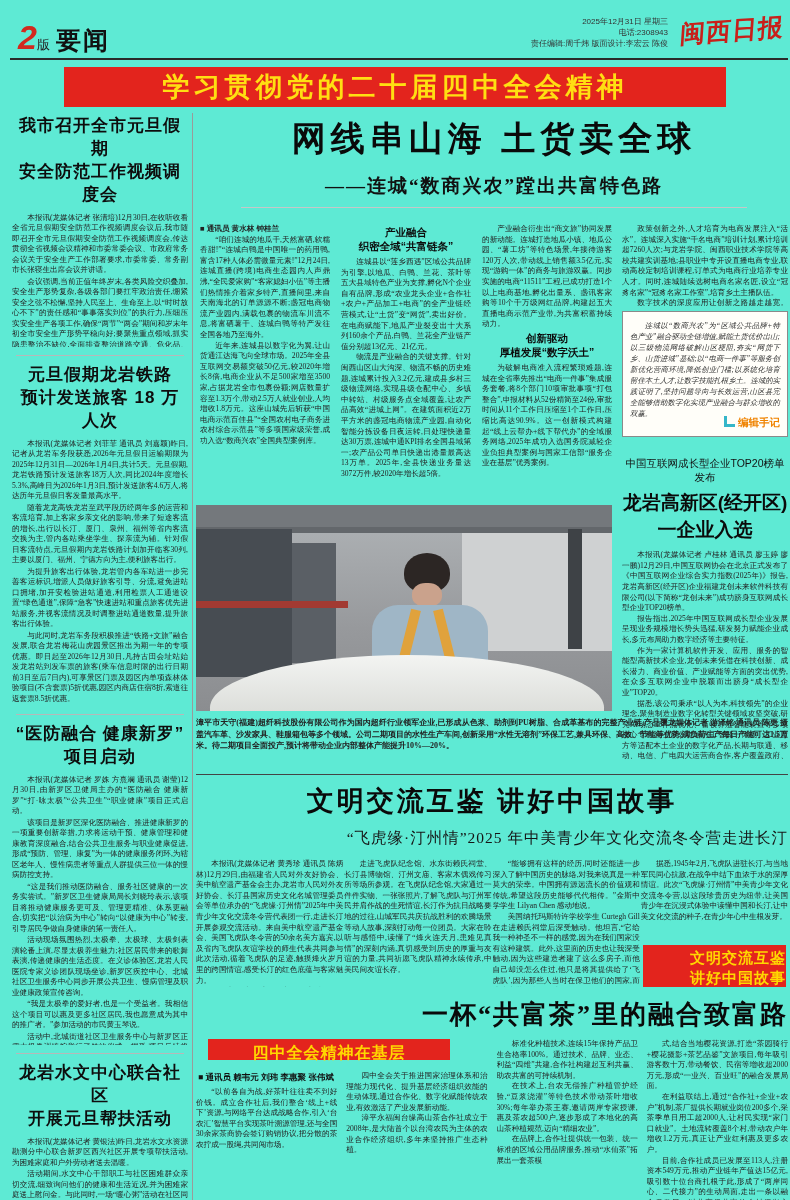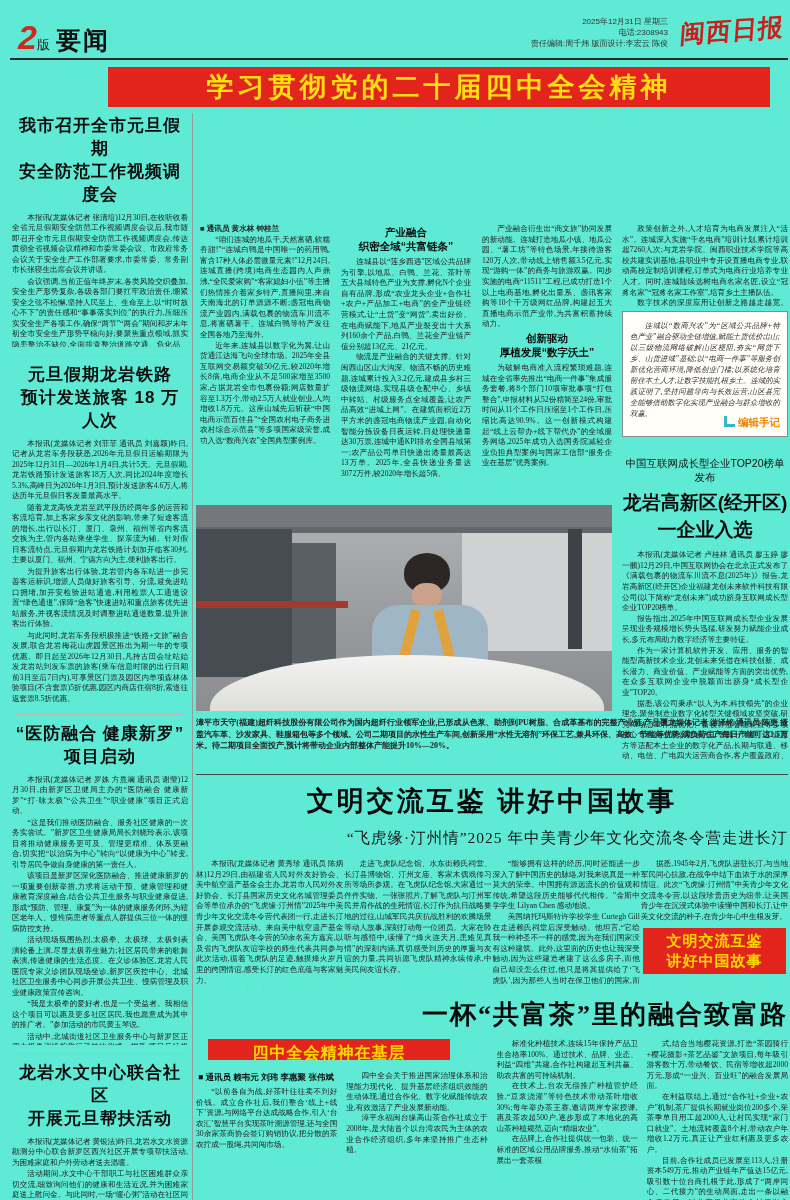--- a/index.html
+++ b/index.html
@@ -11,21 +11,21 @@
   .pagemark{position:absolute;left:2px;top:6px;white-space:nowrap;}
   .pn{font-family:"Liberation Sans",sans-serif;font-size:34px;font-weight:bold;color:#d2291e;font-style:italic;}
   .pe{font-size:13px;color:#222;margin-right:6px;}
   .ps{font-family:"Liberation Sans",sans-serif;font-size:25px;font-weight:bold;color:#111;letter-spacing:2px;}
   .meta{position:absolute;right:116px;top:4px;text-align:right;font-size:8px;line-height:11px;color:#333;font-family:"Liberation Sans",sans-serif;}
   .masthead{position:absolute;right:0;top:2px;width:104px;text-align:center;font-size:25px;font-weight:bold;color:#c8201a;transform:rotate(-4deg) skewX(-8deg);letter-spacing:1px;white-space:nowrap;}
   .hdr-rule{position:absolute;top:58px;left:10px;right:10px;height:2px;background:#2a2a2a;}
 
   
   .banner{position:absolute;top:67px;left:64px;width:662px;height:40px;background:#e3241d;color:#ffdf12;
-    font-family:"Liberation Sans",sans-serif;font-weight:bold;font-size:27px;line-height:40px;text-align:center;letter-spacing:4px;margin-left:44px;}
+    font-family:"Liberation Sans",sans-serif;font-weight:bold;font-size:27px;line-height:40px;text-align:center;letter-spacing:4px;}
 
   .vrule{position:absolute;left:192px;top:113px;bottom:0;width:1px;background:#9a9a9a;}
 
   
   .rail{position:absolute;left:12px;top:115px;width:176px;}
   .ra{overflow:hidden;}
   .ra h3{margin:0 0 6px 0;text-align:center;font-family:"Liberation Sans",sans-serif;font-size:17px;line-height:1.35;color:#0d0d0d;letter-spacing:1px;}
   .body p{margin:0 0 1px 0;font-size:7.6px;line-height:10.5px;text-align:justify;text-indent:2em;color:#222;}
   .sep{border-top:1px solid #b8b8b8;margin:8px 4px;}
 
@@ -76,21 +76,21 @@
 
   .midrule{position:absolute;left:196px;top:774px;width:592px;border-top:1px solid #444;}
 
   
   .exchange{position:absolute;left:196px;top:783px;width:592px;}
   .exchange h2{margin:0;text-align:center;font-family:"Liberation Sans",sans-serif;font-size:27px;letter-spacing:3px;color:#0a0a0a;}
   .exchange .sub{margin-top:9px;text-align:right;font-size:15.5px;letter-spacing:1px;color:#151515;}
   .xcols{display:flex;gap:1px;margin-top:10px;height:128px;overflow:hidden;}
   .xc{flex:1;overflow:hidden;}
   .xc p{margin:0;font-size:7.6px;line-height:10.6px;text-align:justify;text-indent:2em;color:#222;}
-  .redbox2{margin:5px 2px;background:#e3241d;color:#ffd800;font-family:"Liberation Sans",sans-serif;font-weight:bold;font-size:15px;line-height:20px;text-align:center;padding:3px 0;letter-spacing:1px;}
+  .redbox2{margin:22px 2px;background:#e3241d;color:#ffd800;font-family:"Liberation Sans",sans-serif;font-weight:bold;font-size:15px;line-height:20px;text-align:right;padding:3px 0;letter-spacing:1px;}
 
   
   .tea{position:absolute;left:196px;top:997px;width:592px;}
   .tea h2{margin:0;text-align:right;font-family:Liberation Serif, serif;font-size:26px;letter-spacing:2px;color:#0a0a0a;}
   .teabody{position:relative;margin-top:7px;height:162px;overflow:hidden;}
   .redbox3{position:absolute;left:12px;top:0;width:242px;height:21px;background:#e3241d;color:#ffd800;
     font-family:"Liberation Sans",sans-serif;font-weight:bold;font-size:16px;line-height:27px;text-align:center;letter-spacing:1px;}
   .tbyline{position:absolute;left:2px;top:33px;font-family:"Liberation Sans",sans-serif;font-weight:bold;font-size:8.5px;color:#111;}
   .tcols{display:flex;gap:9px;height:100%;}
   .tc{flex:1;overflow:hidden;}
@@ -137,38 +137,43 @@
         <p>随着龙龙高铁龙岩至武平段历经两年多的运营和客流培育,加上客家乡亲文化的影响,带来了短途客流的增长,出行以长汀、厦门、泉州、福州等省内客流交换为主,管内各站乘坐学生、探亲流为辅。针对假日客流特点,元旦假期内龙岩铁路计划加开临客30列,主要以厦门、福州、宁德方向为主,便利旅客出行。</p>
         <p>为提升旅客出行体验,龙岩管内各车站进一步完善客运标识,增派人员做好旅客引导、分流,避免进站口拥堵,加开安检验进站通道,利用检票人工通道设置“绿色通道”,保障“急客”快速进站和重点旅客优先进站服务,并视客流情况及时调整进站通道数量,提升旅客出行体验。</p>
         <p>与此同时,龙岩车务段积极推进“铁路+文旅”融合发展,联合龙岩梅花山虎园景区推出为期一年的专项优惠。即日起至2026年12月30日,凡持古田会址站始发龙岩站到发车票的旅客(乘车信息时限的出行日期前3日至后7日内),可享景区门票及园区内单项森林体验项目(不含套票)5折优惠,园区内商店住宿8折,索道往返套票8.5折优惠。</p>
       </div>
     </article>
     <div class="sep"></div>
     <article class="ra" style="height:322px">
       <h3><span>“医防融合 健康新罗”</span><br><span>项目启动</span></h3>
       <div class="body">
         <p>本报讯(龙媒体记者 罗姝 方熹斓 通讯员 谢莹)12月30日,由新罗区卫健局主办的“医防融合 健康新罗”“打·咏太极”“公共卫生”“职业健康”项目正式启动。</p>
+        <p>该项目是新罗区深化医防融合、推进健康新罗的一项重要创新举措,力求将运动干预、健康管理和健康教育深度融合,结合公共卫生服务与职业健康促进,形成“预防、管理、康复”为一体的健康服务闭环,为辖区老年人、慢性病患者等重点人群提供三位一体的慢病防控支持。</p>
         <p>“这是我们推动医防融合、服务社区健康的一次务实尝试。”新罗区卫生健康局局长刘晓玲表示,该项目将推动健康服务更可及、管理更精准、体系更融合,切实把“以治病为中心”转向“以健康为中心”转变,引导居民争做自身健康的第一责任人。</p>
-        <p>该项目是新罗区深化医防融合、推进健康新罗的一项重要创新举措,力求将运动干预、健康管理和健康教育深度融合,结合公共卫生服务与职业健康促进,形成“预防、管理、康复”为一体的健康服务闭环,为辖区老年人、慢性病患者等重点人群提供三位一体的慢病防控支持。</p>
         <p>活动现场氛围热烈,太极拳、太极球、太极剑表演轮番上演,尽显太极养生魅力;社区居民带来的歌舞表演,传递健康的生活态度。在义诊体验区,龙岩人民医院专家义诊团队现场坐诊,新罗区疾控中心、北城社区卫生服务中心同步开展公共卫生、慢病管理及职业健康政策宣传咨询。</p>
         <p>“我是太极拳的爱好者,也是一个受益者。我相信这个项目可以惠及更多社区居民,我也愿意成为其中的推广者。”参加活动的市民黄玉琴说。</p>
         <p>活动中,北城街道社区卫生服务中心与新罗区正霄太极拳训练馆举行了签约仪式。据悉,项目后续将推出系列延伸举措,将为慢病患者建立动态健康档案,定期组织太极养生课程、健康讲座等,旨在将“未病先防,既病防变”的健康管理理念固化于行,惠及千家万户。</p>
       </div>
     </article>
     <div class="sep"></div>
     <article class="ra" style="height:150px">
       <h3><span>龙岩水文中心联合社区</span><br><span>开展元旦帮扶活动</span></h3>
       <div class="body">
         <p>本报讯(龙媒体记者 黄银法)昨日,龙岩水文水资源勘测分中心联合新罗区西兴社区开展专项帮扶活动,为困难家庭和户外劳动者送去温暖。</p>
         <p>活动期间,水文中心干部职工与社区困难群众亲切交流,细致询问他们的健康和生活近况,并为困难家庭送上慰问金。与此同时,一场“暖心粥”活动在社区同步进行,一碗碗热粥传递到环卫工人及有需要的居民手中,驱散了冬日寒意。</p>
 
       </div>
     </article>
   </aside>
 
+  <section class="mainhead">
+    <h1>网线串山海 土货卖全球</h1>
+    <div class="sub">——连城“数商兴农”蹚出共富特色路</div>
+    <div class="subrule"></div>
+  </section>
 
   <div class="maincols">
     <div class="mc">
       <p class="byline" style="text-indent:0">■ 通讯员 黄水林 钟桂兰</p>
       <p>“咱们连城的地瓜干,天然富硒,软糯香甜!”“连城白鸭是中国唯一的药用鸭,富含17种人体必需微量元素!”12月24日,连城直播(跨境)电商生态园内人声鼎沸,“全民爱家购”“客家媳妇小伍”等主播们热情推介着家乡特产,直播间里,来自天南海北的订单源源不断;盏冠电商物流产业园内,满载包裹的物流车川流不息,将富硒薯干、连城白鸭等特产发往全国各地乃至海外。</p>
       <p>近年来,连城县以数字化为翼,让山货通江达海飞向全球市场。2025年全县互联网交易额突破50亿元,较2020年增长8倍,电商企业从不足500家增至3500家,占据龙岩全市包裹份额;网店数量扩容至1.3万个,带动2.5万人就业创业,人均增收1.8万元。这座山城先后斩获“中国电商示范百佳县”“全国农村电子商务进农村综合示范县”等多项国家级荣誉,成功入选“数商兴农”全国典型案例库。</p>
     </div>
     <div class="mc">
       <div class="crosshead"><span>产业融合</span><br><span>织密全域“共富链条”</span></div>
       <p>连城县以“莲乡西遇”区域公共品牌为引擎,以地瓜、白鸭、兰花、茶叶等五大县域特色产业为支撑,孵化N个企业自有品牌,形成“农业龙头企业+合作社+农户+产品加工+电商”的全产业链经营模式,让“土货”变“网货”,卖出好价。在电商赋能下,地瓜产业裂变出十大系列160余个产品,白鸭、兰花全产业链产值分别超13亿元、21亿元。</p>
@@ -186,21 +191,21 @@
       <p>政策创新之外,人才培育为电商发展注入“活水”。连城深入实施“千名电商”培训计划,累计培训超7260人次;与龙岩学院、闽西职业技术学院等高校共建实训基地;县职业中专开设直播电商专业,联动高校定制培训课程,订单式为电商行业培养专业人才。同时,连城陆续选树电商名家名匠,设立“冠豸名家”“冠豸名家工作室”,培育乡土主播队伍。</p>
       <p>数字技术的深度应用让创新之路越走越宽。2023年,连城建成全市首个“跨境电商孵化仓”,目前已入驻企业38家,带动出口超6000万元。针对跨境电商发展,连城确立“3个3”目标,计划用3年时间培育3家年销售额3000万元以上的龙头企业,孵化300个跨境电商店铺,带动3000人就近就业。</p>
     </div>
     <div class="notebox">
       <p>连城以“数商兴农”为“区域公共品牌+特色产业”融合驱动全链增值,赋能土货优价出山;以三级物流网络破解山区梗阻,夯实“网货下乡、山货进城”基础;以“电商一件事”等服务创新优化营商环境,降低创业门槛;以系统化培育留住本土人才,让数字技能扎根乡土。连城的实践证明了,坚持问题导向与长效运营,山区县完全能够借助数字化实现产业融合与群众增收的双赢。</p>
       <span class="note-label">编辑手记</span>
     </div>
     <div class="kicker">中国互联网成长型企业TOP20榜单发布</div>
     <div class="stitle"><span>龙岩高新区(经开区)</span><br><span>一企业入选</span></div>
     <div class="sbody">
-      <p>本报讯(龙媒体记者 卢桂林 通讯员 廖玉婷 廖一鹏)12月29日,中国互联网协会在北京正式发布了《满载包裹的物流车川流不息(2025年)》报告,龙岩高新区(经开区)企业福建龙创未来软件科技有限公司(以下简称“龙创未来”)成功跻身互联网成长型企业TOP20榜单。</p>
+      <p>本报讯(龙媒体记者 卢桂林 通讯员 廖玉婷 廖一鹏)12月29日,中国互联网协会在北京正式发布了《中国互联网企业综合实力指数(2025年)》报告,龙岩高新区(经开区)企业福建龙创未来软件科技有限公司(以下简称“龙创未来”)成功跻身互联网成长型企业TOP20榜单。</p>
       <p>报告指出,2025年中国互联网成长型企业发展呈现业务规模增长势头迅猛,研发努力赋能企业成长,多元布局助力数字经济等主要特征。</p>
       <p>作为一家计算机软件开发、应用、服务的智能型高新技术企业,龙创未来凭借在科技创新、成长潜力、商业价值、产业赋能等方面的突出优势,在众多互联网企业中脱颖而出跻身“成长型企业”TOP20。</p>
       <p>据悉,该公司秉承“以人为本,科技领先”的企业理念,聚焦制造业数字化转型关键领域攻坚突破,研究AI动态工作流优化、畜牧养殖智能装置等多项核心专利,自主研发龙域人工智能一体机、工业魔方等适配本土企业的数字化产品,长期与联通、移动、电信、广电四大运营商合作,客户覆盖政府、学校、医院、水利、林业、文旅等众多领域与知名企业,累计服务企业超百家。公司先后与龙岩学院、闽西职业技术学院建立长期校企合作关系并共建教育实践基地,同步布局厦门子公司强化技术人才储备,核心团队稳步扩充,技术创新能级与业务规模实现了跨越式增长。</p>
     </div>
   </div>
 
   <figure class="photo" style="margin:0">
     <div class="ph-ceiling"></div>
     <div class="ph-beam"></div>
     <div class="ph-ml"></div>

